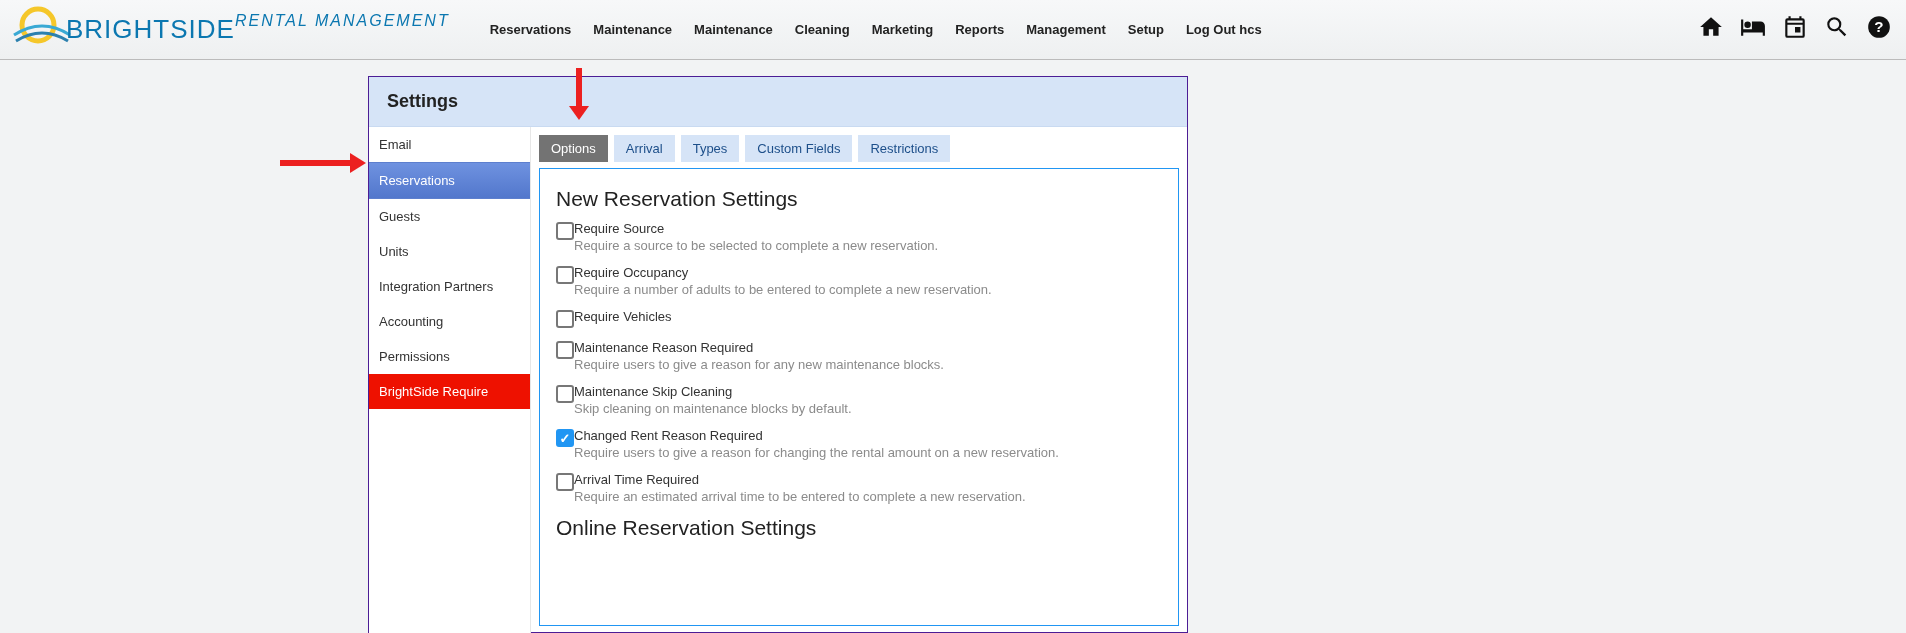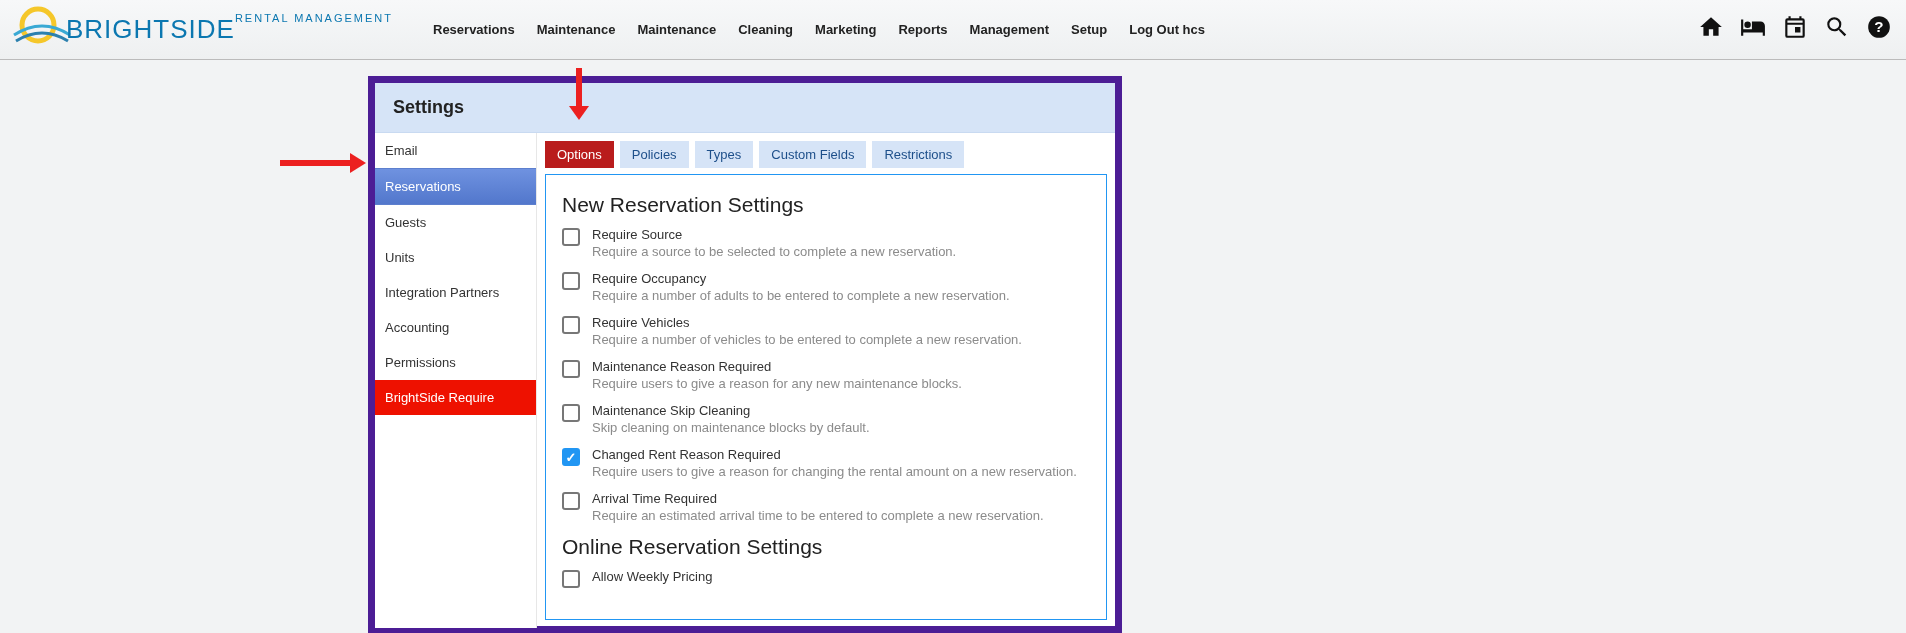--- a/index.html
+++ b/index.html
@@ -4,50 +4,50 @@
 <style>
 * { margin:0; padding:0; box-sizing:border-box; font-family:Arial,Helvetica,sans-serif; }
 body { background:#f2f3f4; width:1906px; height:633px; overflow:hidden; position:relative; }
 
 
 .topbar { height:60px; background:linear-gradient(to bottom,#f7f8f9,#eef0f1); border-bottom:1px solid #bbb; display:flex; align-items:center; padding:0 12px; position:relative; }
 .logo { display:flex; align-items:center; margin-right:40px; }
 .logo svg { width:60px; height:50px; }
 .logo-text { display:flex; flex-direction:row; margin-left:-6px; }
 .logo-brand { color:#0b77b0; font-size:26px; font-weight:500; letter-spacing:1px; }
-.logo-sub { color:#0b77b0; font-size:11px; letter-spacing:2px; margin-top:-2px; }
+.logo-sub { color:#0b77b0; font-size:16px; letter-spacing:2px; margin-top:-2px;font-style:italic; }
 .nav { display:flex; gap:22px; }
 .nav a { color:#222; font-weight:bold; font-size:13px; text-decoration:none; cursor:pointer; }
 .top-icons { position:absolute; right:14px; top:14px; display:flex; gap:16px; align-items:center; }
 .top-icons span { cursor:pointer; color:#111; }
 .top-icons svg { width:26px; height:26px; fill:#111; }
 
 
-.panel { position:absolute; left:368px; top:76px; width:754px; height:557px; border:7px solid #4c1d95; background:#fff; }
+.panel { position:absolute; left:368px; top:76px; width:820px; height:557px; border:1px solid #4c1d95; background:#fff; }
 .panel-header { background:#d6e4f7; padding:14px 18px; border-bottom:1px solid #c9daf1; }
 .panel-header h2 { font-size:18px; color:#222; font-weight:bold; }
 .panel-body { display:flex; height:calc(100% - 48px); }
 
 
 .sidebar { width:162px; background:#fff; border-right:1px solid #e7e7e7; }
 .sidebar-item { padding:10px 10px; font-size:13px; font-weight:normal; color:#333; cursor:pointer; }
 .sidebar-item.active { background:linear-gradient(to bottom,#6f92e0,#5277cc); color:#fff; border-top:1px solid #5d7fce; border-bottom:1px solid #5d7fce; }
 .sidebar-item.red { background:#ee1100; color:#fff; }
 
 
 .content { flex:1; padding:8px 8px 8px 8px; display:flex; flex-direction:column; }
 .tabs { display:flex; gap:6px; margin-bottom:6px; }
 .tab { background:#d6e4f7; padding:6px 12px; font-size:13px; color:#1d4f8a; cursor:pointer; }
-.tab.active { background:#b91c1c; color:#fff; }
+.tab.active { background:#737373; color:#fff; }
 .pane { flex:1; border:1px solid #2196f3; background:#fff; overflow-y:auto; padding:12px 16px; position:relative; }
 .pane::-webkit-scrollbar { width:14px; }
 .pane::-webkit-scrollbar-track { background:#f1f1f1; }
 .pane::-webkit-scrollbar-thumb { background:#b9b9b9; border-radius:3px; }
 .pane h3 { font-size:21px; color:#222; font-weight:400; margin:6px 0 10px; }
-.opt { display:flex; align-items:flex-start; gap:12px; margin-bottom:12px; }
+.opt { display:flex; align-items:flex-start; margin-bottom:12px; }
 .cb { flex:0 0 18px; width:18px; height:18px; border:2px solid #777; border-radius:3px; background:#fff; margin-top:1px; cursor:pointer; display:flex; align-items:center; justify-content:center; }
 .cb.checked { background:#2196f3; border-color:#2196f3; }
 .cb.checked::after { content:"✓"; color:#fff; font-size:13px; font-weight:bold; line-height:1; }
 .opt-text .t { font-size:13px; color:#333; }
 .opt-text .d { font-size:13px; color:#8b8b8b; margin-top:2px; }
 
 
 .arrow-right { position:absolute; left:278px; top:148px; z-index:10; }
 .arrow-down  { position:absolute; left:564px; top:66px; z-index:10; }
 </style>
@@ -117,21 +117,21 @@
       <div class="sidebar-item">Guests</div>
       <div class="sidebar-item">Units</div>
       <div class="sidebar-item">Integration Partners</div>
       <div class="sidebar-item">Accounting</div>
       <div class="sidebar-item">Permissions</div>
       <div class="sidebar-item red">BrightSide Require</div>
     </div>
     <div class="content">
       <div class="tabs">
         <div class="tab active">Options</div>
-        <div class="tab">Policies</div>
+        <div class="tab">Arrival</div>
         <div class="tab">Types</div>
         <div class="tab">Custom Fields</div>
         <div class="tab">Restrictions</div>
       </div>
       <div class="pane">
         <h3>New Reservation Settings</h3>
 
         <div class="opt">
           <div class="cb"></div>
           <div class="opt-text">
@@ -143,21 +143,20 @@
           <div class="cb"></div>
           <div class="opt-text">
             <div class="t">Require Occupancy</div>
             <div class="d">Require a number of adults to be entered to complete a new reservation.</div>
           </div>
         </div>
         <div class="opt">
           <div class="cb"></div>
           <div class="opt-text">
             <div class="t">Require Vehicles</div>
-            <div class="d">Require a number of vehicles to be entered to complete a new reservation.</div>
           </div>
         </div>
         <div class="opt">
           <div class="cb"></div>
           <div class="opt-text">
             <div class="t">Maintenance Reason Required</div>
             <div class="d">Require users to give a reason for any new maintenance blocks.</div>
           </div>
         </div>
         <div class="opt">
@@ -176,24 +175,17 @@
         </div>
         <div class="opt">
           <div class="cb"></div>
           <div class="opt-text">
             <div class="t">Arrival Time Required</div>
             <div class="d">Require an estimated arrival time to be entered to complete a new reservation.</div>
           </div>
         </div>
 
         <h3>Online Reservation Settings</h3>
-        <div class="opt">
-          <div class="cb"></div>
-          <div class="opt-text">
-            <div class="t">Allow Weekly Pricing</div>
-            <div class="d"></div>
-          </div>
-        </div>
 
       </div>
     </div>
   </div>
 </div>
 
 </body></html>

